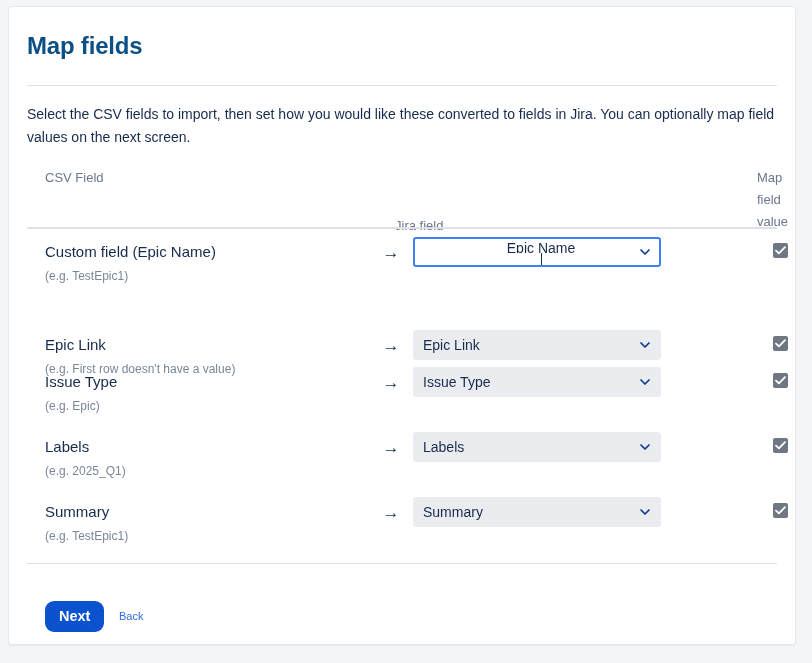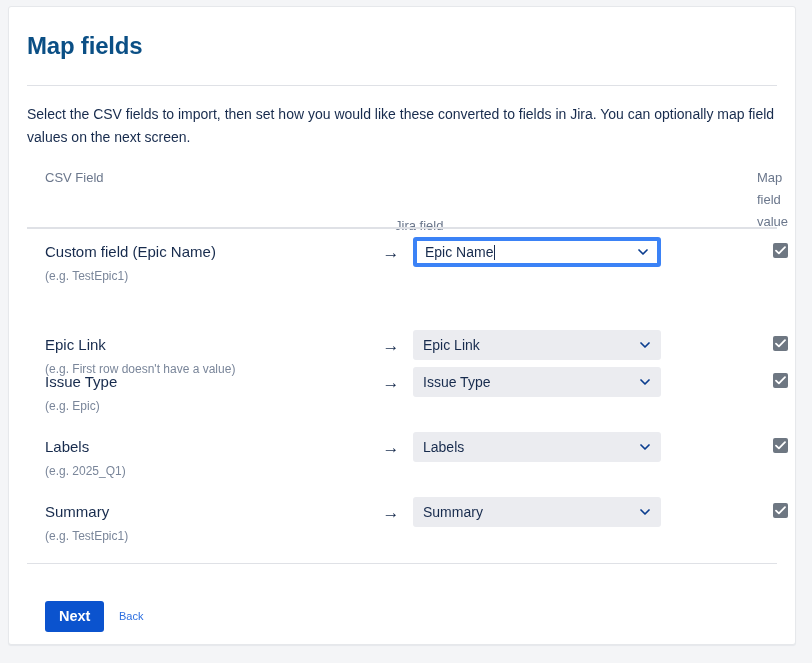--- a/index.html
+++ b/index.html
@@ -135,21 +135,22 @@
     box-sizing: border-box;
     background: #EBECF0;
     border: 2px solid #EBECF0;
     border-radius: 3px;
     display: flex;
     align-items: center;
     padding-left: 8px;
   }
   .select-box.focused {
     background: #FFFFFF;
-    border: 4px solid #3b82f6;
+    border: 2px solid #3b82f6;
+    flex-direction: column;
   }
   .select-value {
     font-size: 14px;
     line-height: 18px;
     color: #172B4D;
     white-space: nowrap;
     overflow: hidden;
   }
   .caret-bar {
     display: none;
@@ -192,21 +193,21 @@
     position: absolute;
     left: 18px;
     top: 594px;
     height: 31px;
     padding: 0 14px;
     background: #0B53CE;
     color: #FFFFFF;
     font-size: 14.5px;
     font-weight: bold;
     border: none;
-    border-radius: 3px;
+    border-radius: 9px;
     cursor: pointer;
     font-family: "Liberation Sans", sans-serif;
     line-height: 31px;
   }
   .btn-back {
     position: absolute;
     left: 92px;
     top: 594px;
     height: 31px;
     line-height: 31px;

